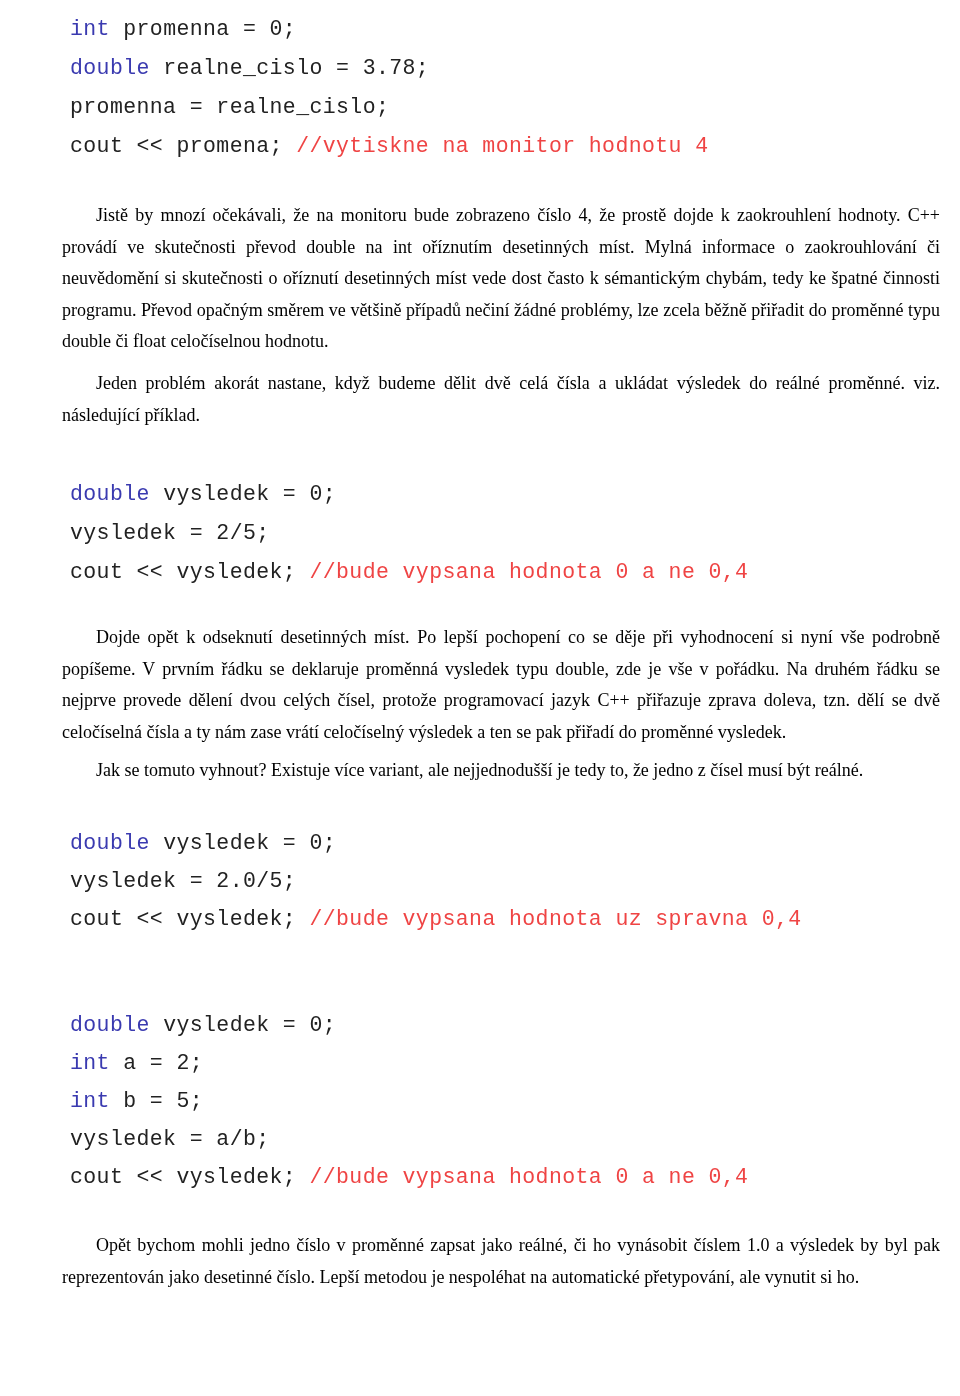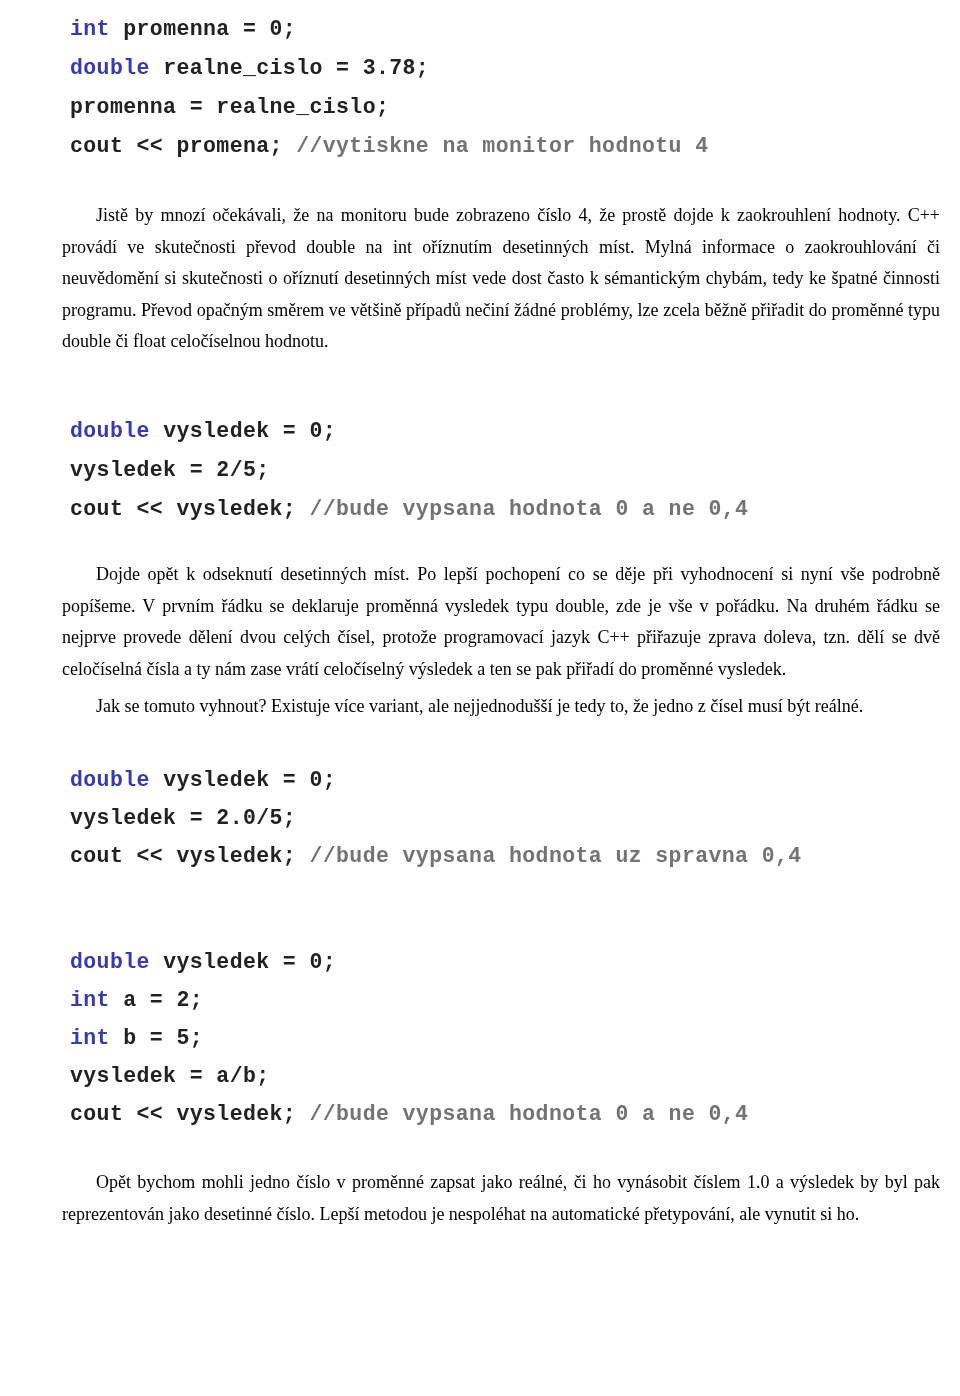--- a/index.html
+++ b/index.html
@@ -32,30 +32,29 @@
     margin: 0;
     padding: 0 0 0 70px;
     white-space: pre;
     color: #222222;
   }
   .code-line {
     white-space: pre;
     display: block;
     line-height: 39px;
     letter-spacing: 0.4px;
-    font-weight: bold;
   }
   .code-block.tight .code-line {
     line-height: 38px;
   }
   .kw {
     color: #3a3ab0;
   }
   .cmt {
-    color: #737373;
+    color: #ef4444;
   }
   .plain {
     color: #222222;
   }
 
   
   .prose {
     font-size: 18px;
     line-height: 31.6px;
     text-align: justify;
@@ -80,20 +79,21 @@
 
 <div class="page">
 
   <div class="sp-10"></div>
   <pre class="code-block"><span class="code-line"><span class="kw">int</span><span class="plain"> promenna = 0;</span><span class="cmt"></span></span><span class="code-line"><span class="kw">double</span><span class="plain"> realne_cislo = 3.78;</span><span class="cmt"></span></span><span class="code-line"><span class="kw"></span><span class="plain">promenna = realne_cislo;</span><span class="cmt"></span></span><span class="code-line"><span class="kw"></span><span class="plain">cout &lt;&lt; promena; </span><span class="cmt">//vytiskne na monitor hodnotu 4</span></span></pre>
 
   <div class="sp-34"></div>
   <p class="prose">Jistě  by mnozí očekávali, že na monitoru bude zobrazeno číslo 4, že prostě dojde k zaokrouhlení hodnoty. C++ provádí ve skutečnosti převod double na int oříznutím desetinných míst. Mylná informace o zaokrouhlování či neuvědomění si skutečnosti o oříznutí desetinných míst vede dost často k sémantickým chybám, tedy ke špatné činnosti programu.  Převod opačným směrem  ve většině případů nečiní žádné problémy, lze zcela běžně přiřadit do proměnné typu double či float celočíselnou hodnotu.</p>
 
   <div class="sp-10"></div>
+  <p class="prose">Jeden problém akorát nastane, když budeme dělit dvě celá čísla a ukládat výsledek do reálné proměnné. viz. následující příklad.</p>
 
   <div class="sp-44"></div>
   <pre class="code-block"><span class="code-line"><span class="kw">double</span><span class="plain"> vysledek = 0;</span><span class="cmt"></span></span><span class="code-line"><span class="kw"></span><span class="plain">vysledek = 2/5;</span><span class="cmt"></span></span><span class="code-line"><span class="kw"></span><span class="plain">cout &lt;&lt; vysledek; </span><span class="cmt">//bude vypsana hodnota 0 a ne 0,4</span></span></pre>
 
   <div class="sp-30"></div>
   <p class="prose">Dojde opět k odseknutí desetinných míst.  Po lepší pochopení co se děje při vyhodnocení si nyní vše podrobně popíšeme. V prvním řádku se deklaruje proměnná vysledek typu double, zde je vše v pořádku. Na druhém řádku se nejprve provede dělení dvou celých čísel, protože programovací jazyk C++ přiřazuje zprava doleva, tzn. dělí se dvě celočíselná čísla a ty nám zase vrátí celočíselný výsledek a ten se pak přiřadí do proměnné vysledek.</p>
 
   <div class="sp-6"></div>
   <p class="prose">Jak se tomuto vyhnout?  Existuje více variant, ale nejjednodušší je tedy to, že jedno z čísel musí být reálné.</p>
 

